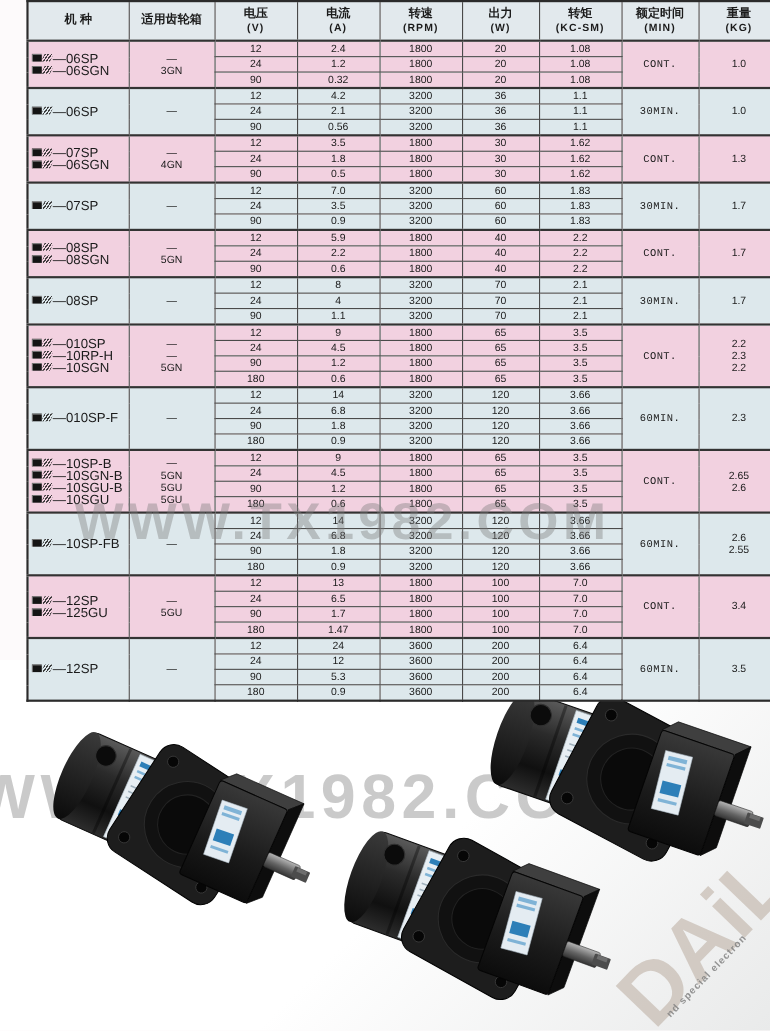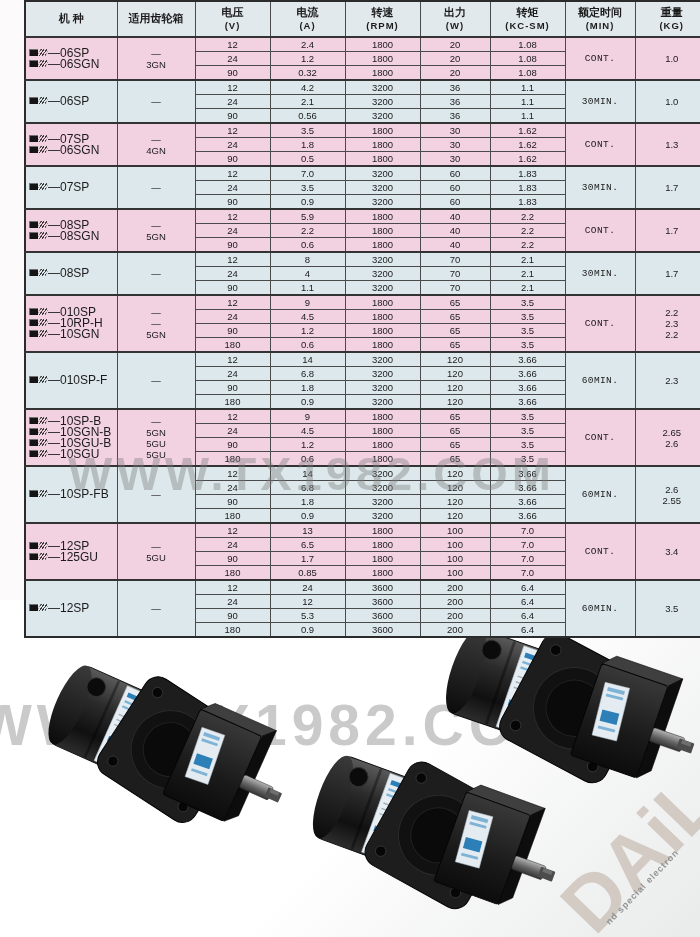--- a/index.html
+++ b/index.html
@@ -478,21 +478,21 @@
         </tr>
         <tr class="pink">
           <td class="data">90</td>
           <td class="data">1.7</td>
           <td class="data">1800</td>
           <td class="data">100</td>
           <td class="data">7.0</td>
         </tr>
         <tr class="pink">
           <td class="data">180</td>
-          <td class="data">0.85</td>
+          <td class="data">1.47</td>
           <td class="data">1800</td>
           <td class="data">100</td>
           <td class="data">7.0</td>
         </tr>
         <tr class="blue gtop">
           <td rowspan="4" class="model">
             <div class="line"><span class="mark"></span><span class="scr"></span><span>—12SP</span></div>
           </td>
           <td rowspan="4" class="gear">
             <div class="line"><span>—</span></div>

